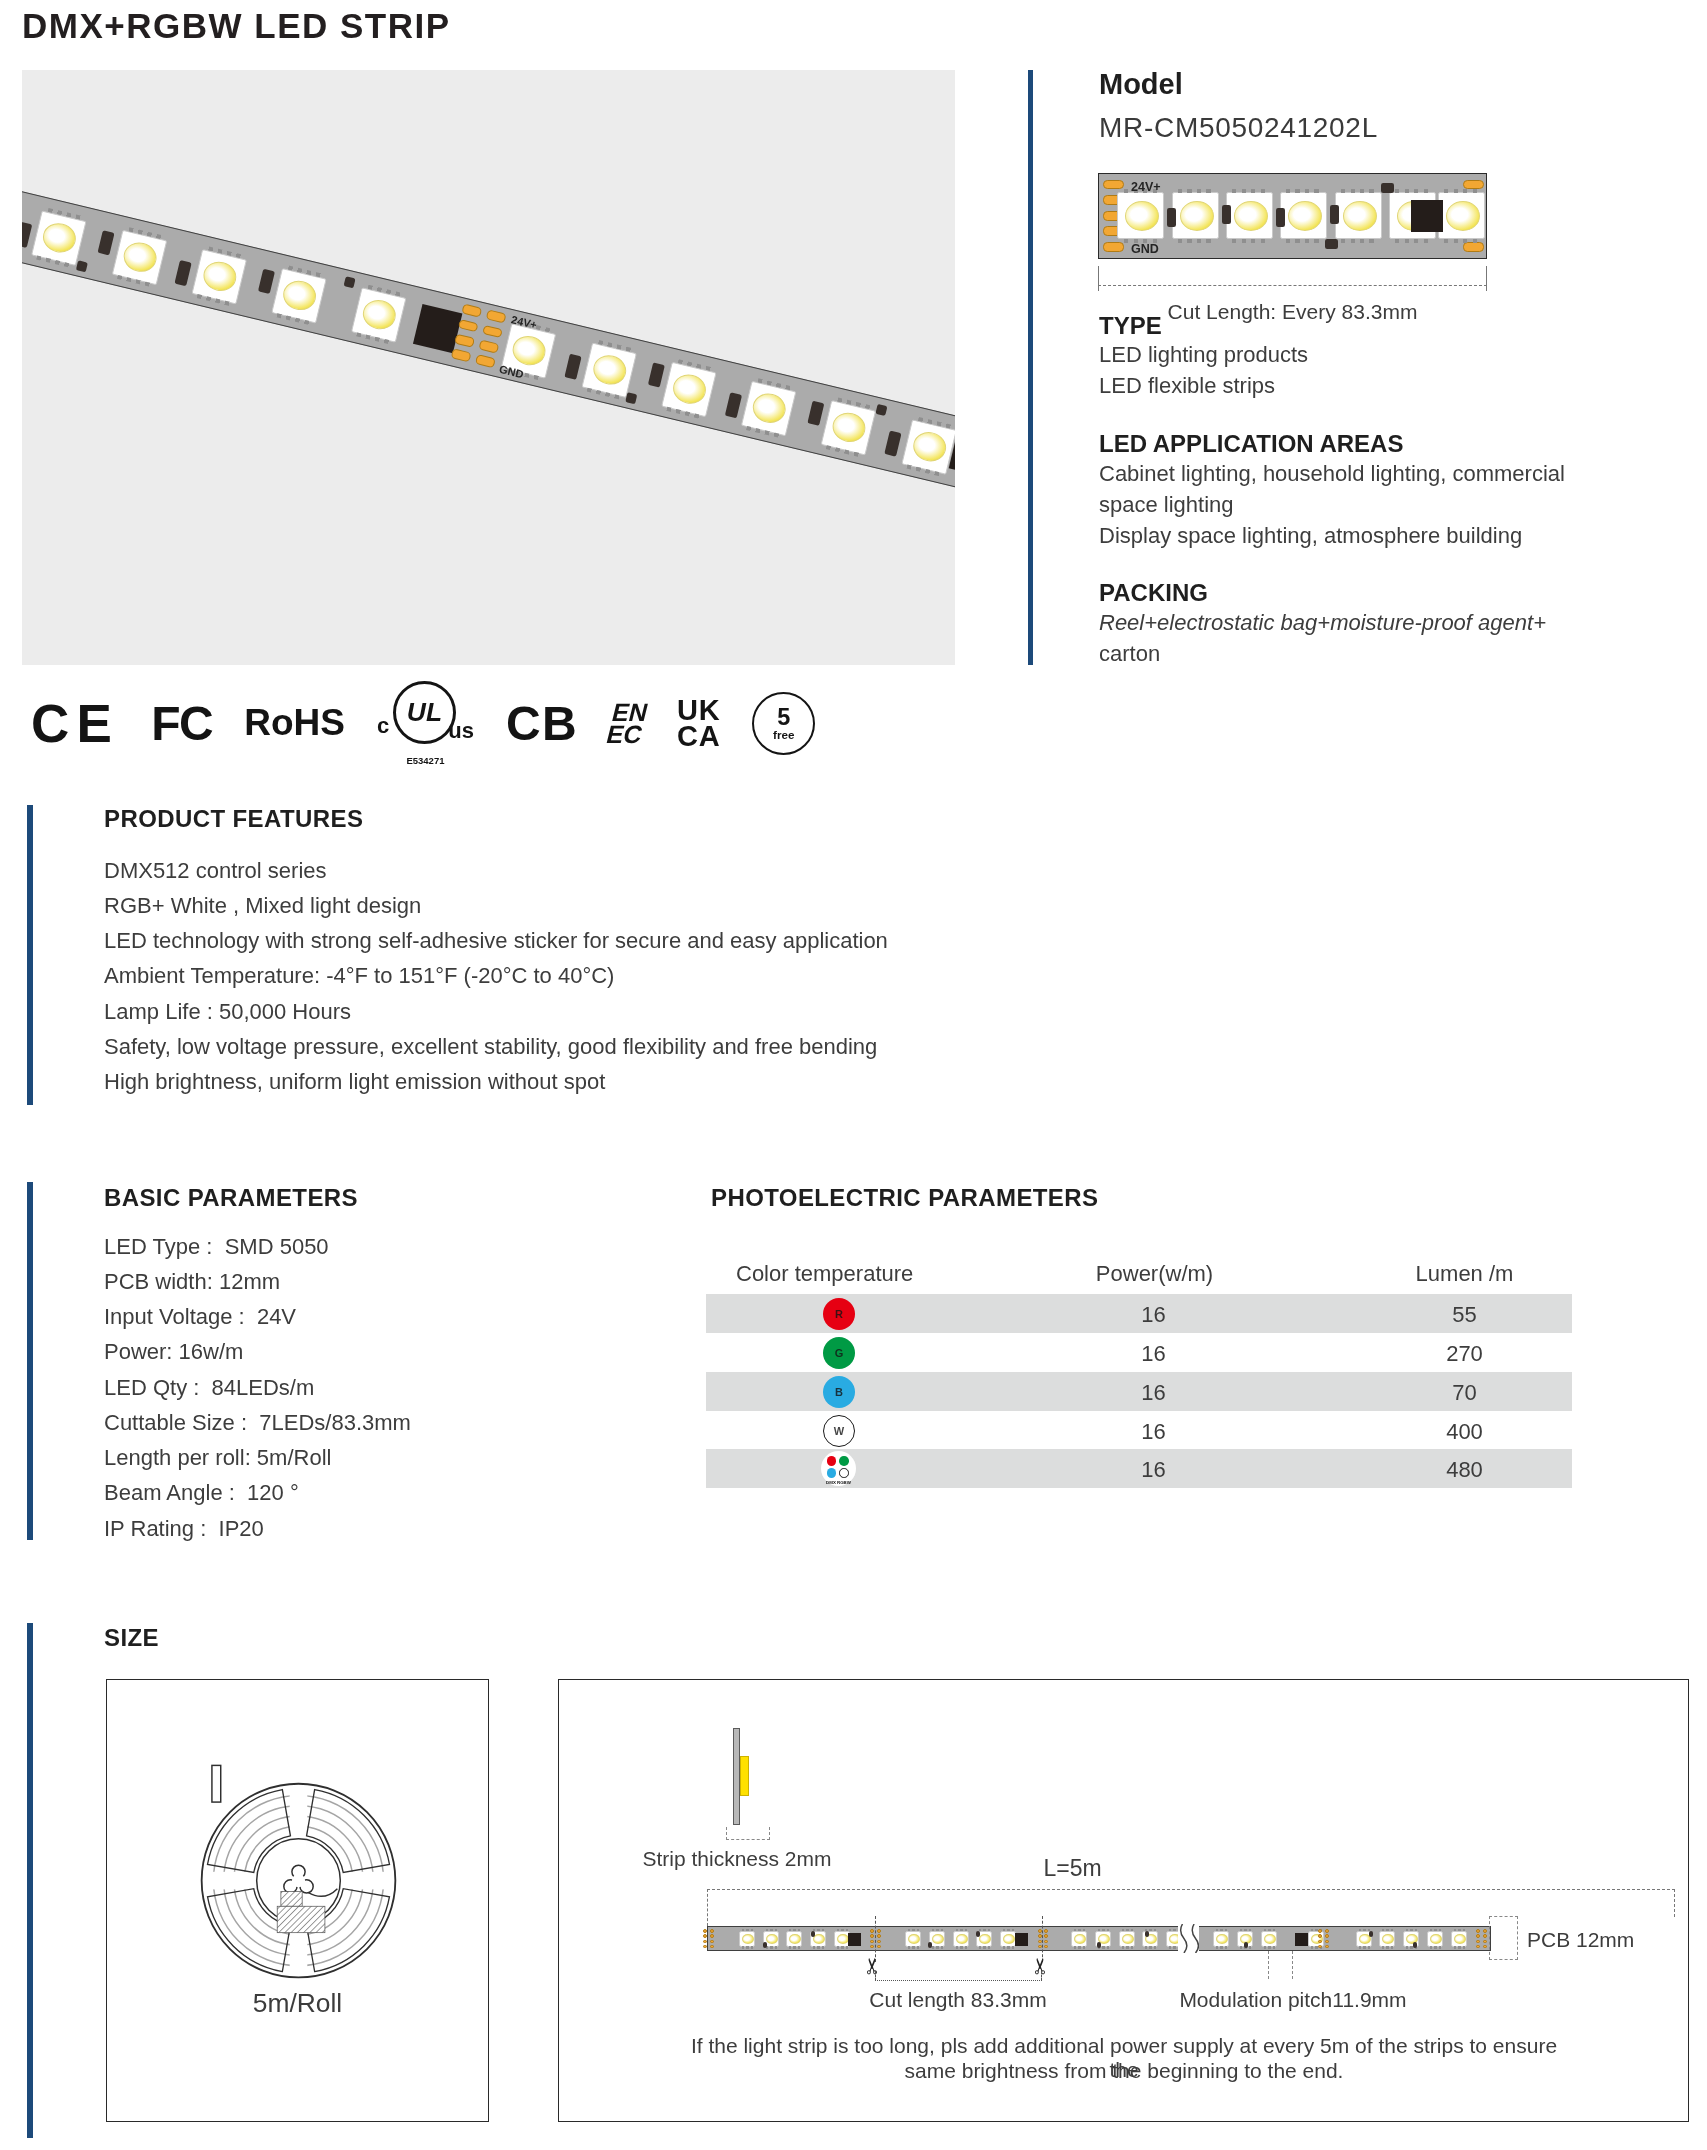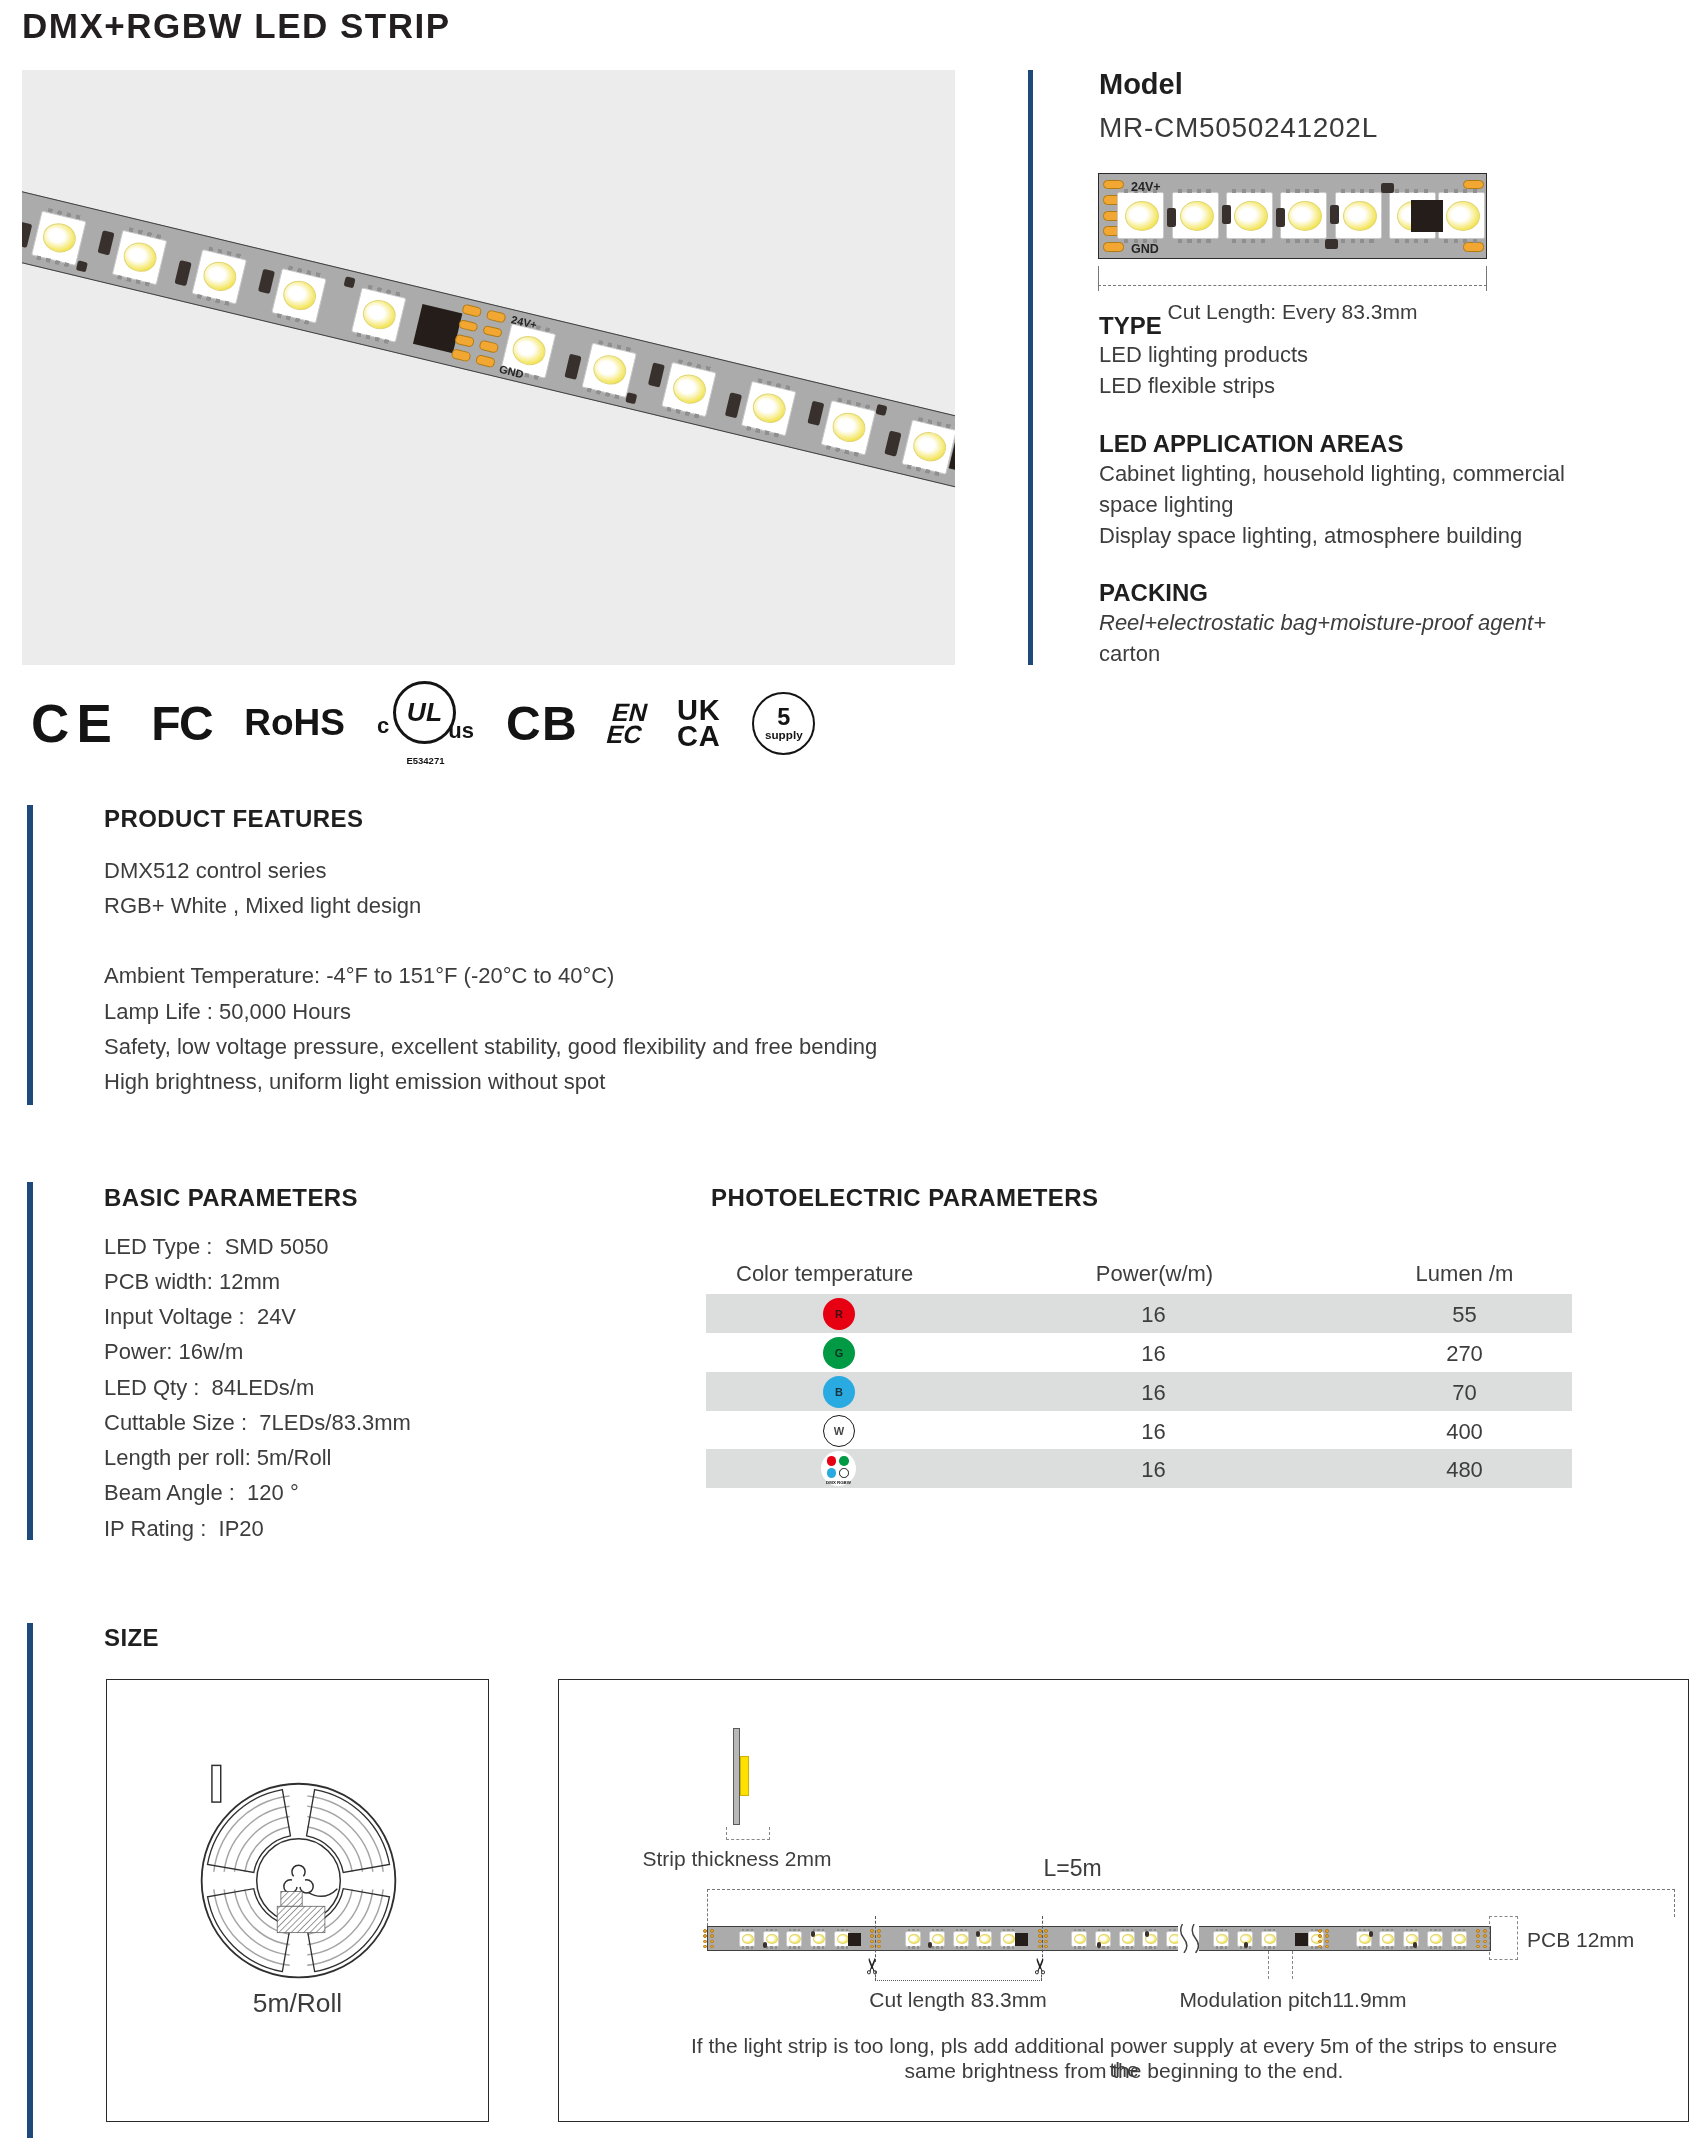--- a/index.html
+++ b/index.html
@@ -263,28 +263,29 @@
         </div>
     </div>
     <div class="cert ukca">
       <div>
           <div>UK</div>
            <div>CA</div>
         </div>
     </div>
     <div class="cert badge-5y">
       <div class="n">5</div>
-      <div class="u">supply</div>
+      <div class="u">free</div>
     </div>
   </div>
 
   <div class="abs vbar" style="left:27px; top:805px; width:5.9px; height:300px;"></div>
   <div class="abs sec-head" style="left:104px; top:805px;">PRODUCT FEATURES</div>
   <div class="abs body-line" style="left:104px; top:858px;">DMX512 control series</div>
   <div class="abs body-line" style="left:104px; top:893px;">RGB+ White , Mixed light design</div>
+  <div class="abs body-line" style="left:104px; top:928px;">LED technology with strong self-adhesive sticker for secure and easy application</div>
   <div class="abs body-line" style="left:104px; top:963px;">Ambient Temperature: -4°F to 151°F (-20°C to 40°C)</div>
   <div class="abs body-line" style="left:104px; top:999px;">Lamp Life : 50,000 Hours</div>
   <div class="abs body-line" style="left:104px; top:1034px;">Safety, low voltage pressure, excellent stability, good flexibility and free bending</div>
   <div class="abs body-line" style="left:104px; top:1069px;">High brightness, uniform light emission without spot</div>
 
   <div class="abs vbar" style="left:27px; top:1182px; width:5.9px; height:358px;"></div>
   <div class="abs sec-head" style="left:104px; top:1184px;">BASIC PARAMETERS</div>
   <div class="abs body-line" style="left:104px; top:1234px;">LED Type :  SMD 5050</div>
   <div class="abs body-line" style="left:104px; top:1269px;">PCB width: 12mm</div>
   <div class="abs body-line" style="left:104px; top:1304px;">Input Voltage :  24V</div>

